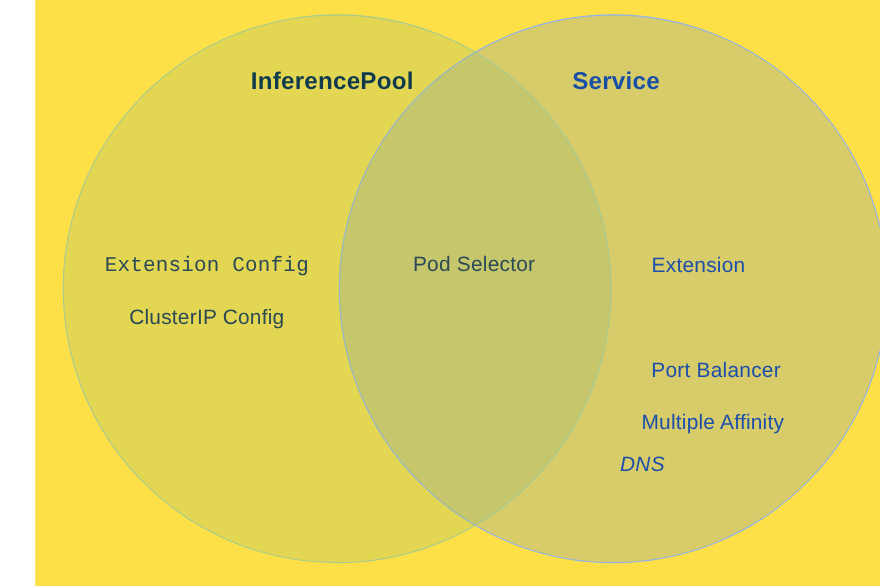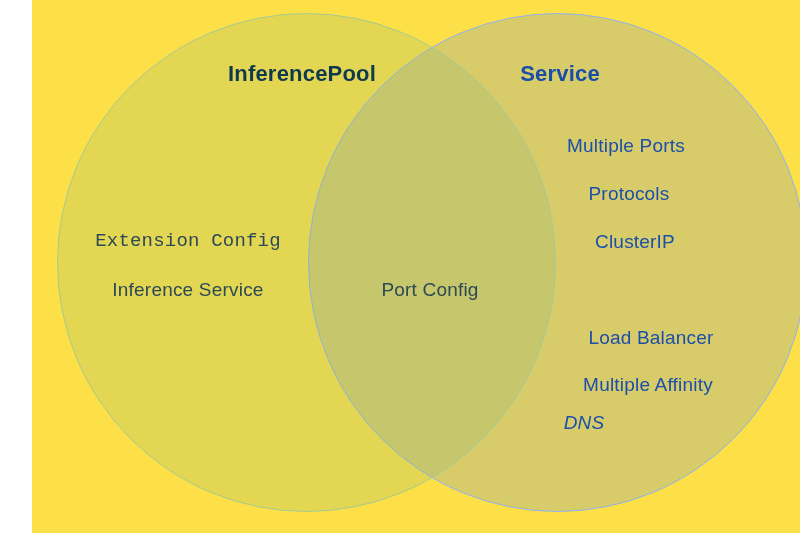--- a/index.html
+++ b/index.html
@@ -77,24 +77,22 @@
 <div class="canvas">
 
   <div class="circle circle-blue"></div>
   <div class="circle circle-green"></div>
 
   <div class="label title teal-title title-pool">InferencePool</div>
 
   <div class="label title blue-title title-service">Service</div>
 
   <div class="label teal-item l0">Extension Config</div>
-  <div class="label teal-item l1">Inference Service</div>
+  <div class="label teal-item l1">ClusterIP Config</div>
 
-  <div class="label teal-item m1">Port Config</div>
+  <div class="label teal-item m0">Pod Selector</div>
 
-  <div class="label blue-item r0">Multiple Ports</div>
-  <div class="label blue-item r1">Protocols</div>
-  <div class="label blue-item r2">ClusterIP</div>
-  <div class="label blue-item r4">Load Balancer</div>
+  <div class="label blue-item r2">Extension</div>
+  <div class="label blue-item r4">Port Balancer</div>
   <div class="label blue-item r5">Multiple Affinity</div>
   <div class="label blue-item r6">DNS</div>
 
 </div>
 
 </body></html>

